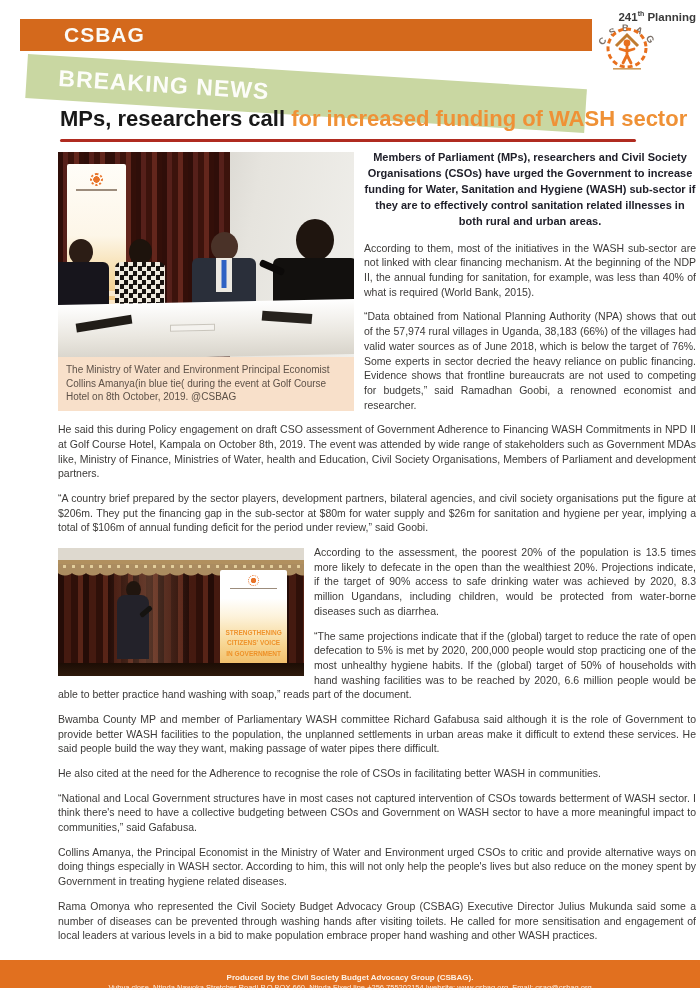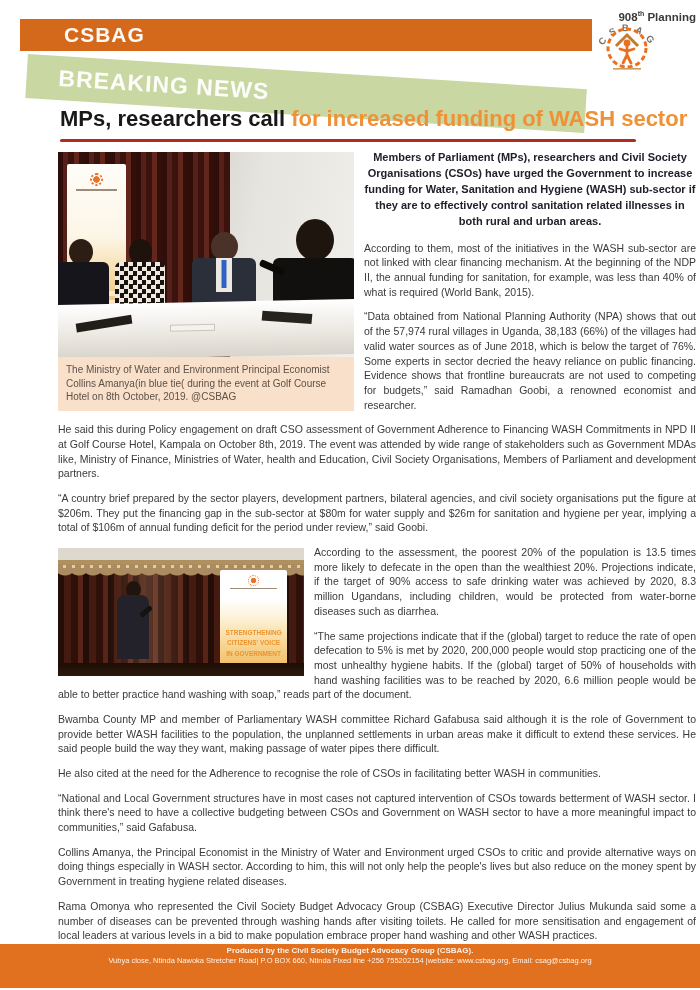--- a/index.html
+++ b/index.html
@@ -127,22 +127,22 @@
   .p2-speaker { left:24%; top:26%; }
   .p2-speaker .head { width:15px; height:17px; background:#20150e; }
   .p2-speaker .torso { width:32px; height:64px; background:#23222a; border-radius:8px 8px 0 0; }
   .p2-speaker .mic { position:absolute; right:-4px; top:14px; width:14px; height:5px;
     background:#151310; transform:rotate(-40deg); border-radius:2px; }
   .p2-floor { position:absolute; bottom:0; left:0; width:100%; height:10%;
     background: linear-gradient(#1c0d05,#2e1a0c); }
 
   
   .footer {
-    position: absolute; left: 0; bottom: 2px; width: 100%; height: 44px;
-    background: #e1701f; color: #fdf2e7; text-align: center; padding-top: 1px;
+    position: absolute; left: 0; bottom: 2px; width: 100%; height: 28px;
+    background: #e1701f; color: #fdf2e7; text-align: center; padding-top: 12px;
   }
   .footer .f1 { font-size: 8px; font-weight: bold; line-height: 1.4; }
   .footer .f2 { font-size: 7.5px; line-height: 1.4; text-align: center; }
 </style>
 </head>
 <body>
 
 <div class="page">
 
   <div class="header">
@@ -157,21 +157,21 @@
         <text font-size="9.5" font-weight="bold" fill="#7a7068" letter-spacing="5.5">
           <textPath href="#arc" startOffset="4">CSBAG</textPath>
         </text>
         <circle cx="37" cy="40" r="19" fill="none" stroke="#e8701e" stroke-width="3" stroke-dasharray="5 3"></circle>
         <path d="M 26 38 L 37 27 L 48 38" stroke="#c07c30" stroke-width="3" fill="none"></path>
         <circle cx="37" cy="35" r="3.4" fill="#e8701e"></circle>
         <path d="M 37 38 L 37 47 M 30 41 L 37 43 L 44 41 M 33 55 L 37 47 L 41 55" stroke="#e8701e" stroke-width="2.8" fill="none" stroke-linecap="round"></path>
         <rect x="23" y="60" width="28" height="1.6" fill="#cf9a5a"></rect>
       </svg>
     </div>
-    <div class="edition"><span>908</span><sup>th</sup> <span>Planning</span></div>
+    <div class="edition"><span>241</span><sup>th</sup> <span>Planning</span></div>
 
     <h1 class="headline"><span class="h-black">MPs, researchers call </span><span class="h-orange">for increased funding of WASH sector</span></h1>
     <div class="red-divider"></div>
   </div>
 
   <div class="article">
 
     <figure class="photo-fig fig1">
       <div class="photo1-art">
         <div class="p1-curtain"></div>

